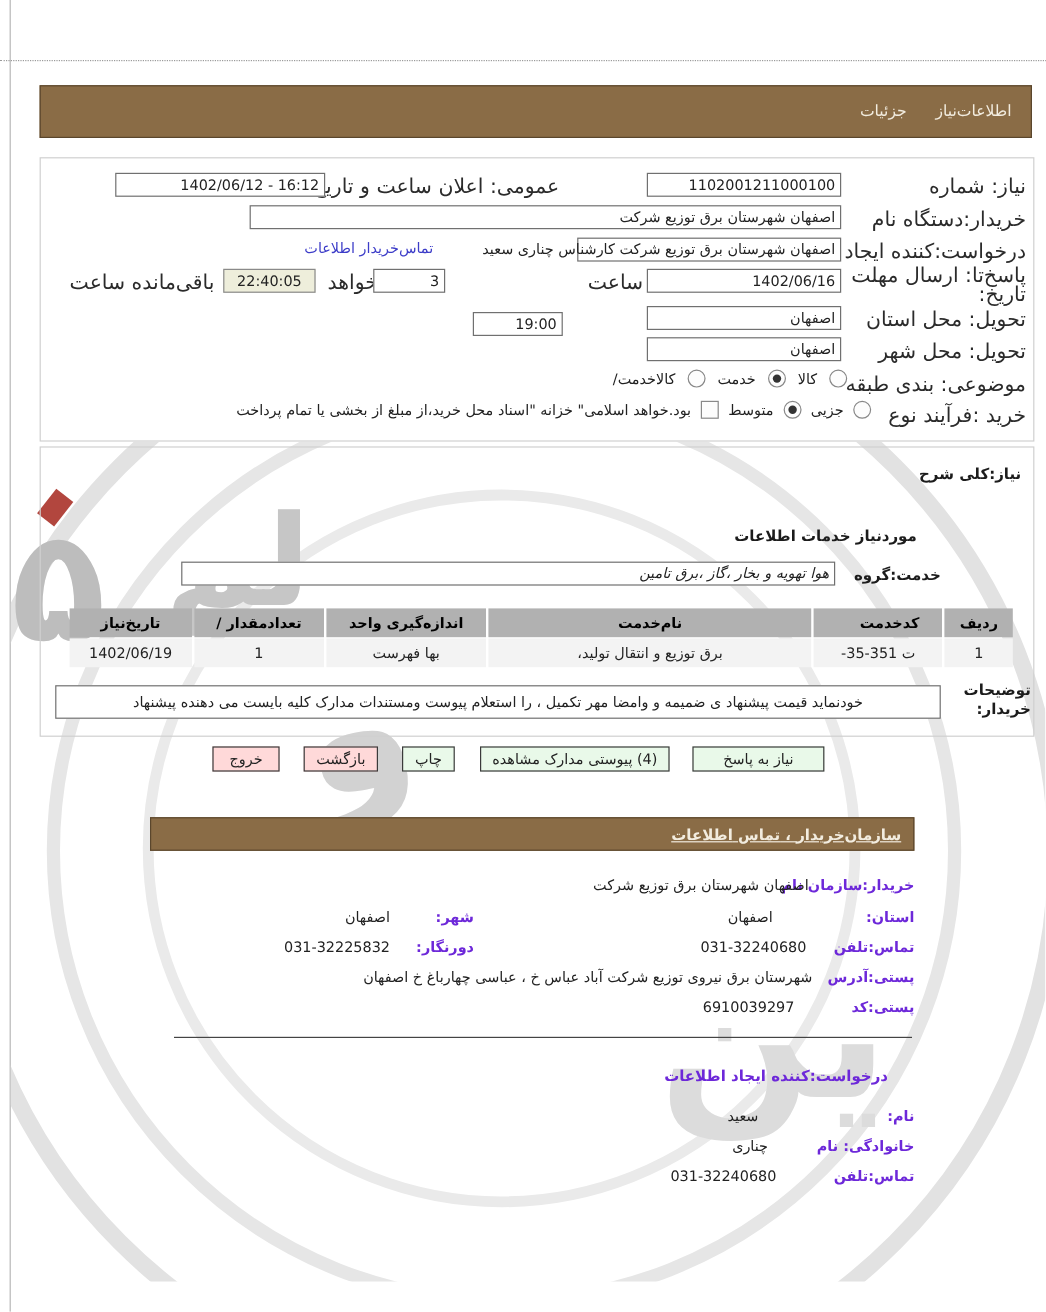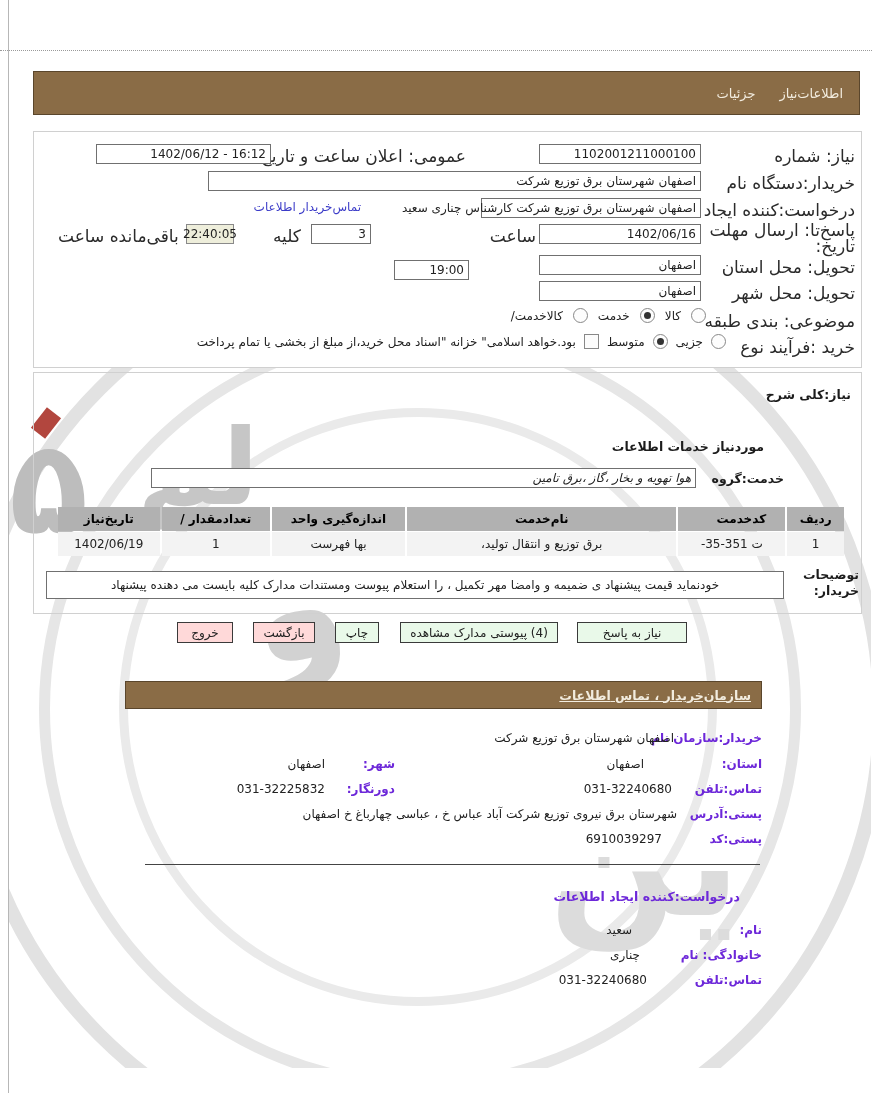--- a/index.html
+++ b/index.html
@@ -90,22 +90,22 @@
   <span class="lbl right" style="top:68px;">ایجاد‎ کننده‎:درخواست‎</span>
   <div class="box" style="left:447px;top:66px;width:220px;">سعید‎ چناری‎ کارشناس‎ شرکت‎ توزیع‎ برق‎ شهرستان‎ اصفهان‎</div>
   <span class="link" style="right:500px;top:68px;">اطلاعات‎ تماس‌خریدار‎</span>
 
   <span class="lbl right" style="top:88px;">مهلت‎ ارسال‎ :پاسخ‌تا‎</span>
   <span class="lbl right" style="top:104px;">:تاریخ‎</span>
   <div class="box" style="left:505px;top:92px;width:162px;">1402/06/16</div>
   <span class="lbl" style="right:325px;top:94px;">ساعت‎</span>
   <div class="box" style="left:360px;top:92px;width:75px;margin-top:36px;">19:00</div>
   <div class="box" style="left:277px;top:92px;width:60px;">3</div>
-  <span class="lbl" style="left:239px;top:94px;">کلیه‎</span>
-  <div class="box center" style="left:152px;top:92px;width:48px;background:#eeeedb;border-color:#8a8a8a;">22:40:05</div>
+  <span class="lbl" style="left:239px;top:94px;">خواهد‎</span>
+  <div class="box center" style="left:152px;top:92px;width:77px;background:#eeeedb;border-color:#8a8a8a;">22:40:05</div>
   <span class="lbl" style="left:24px;top:94px;">ساعت‎ باقی‌مانده‎</span>
 
   <span class="lbl right" style="top:125px;">استان‎ محل‎ :تحویل‎</span>
   <div class="box" style="left:505px;top:123px;width:162px;">اصفهان‎</div>
 
   <span class="lbl right" style="top:151px;">شهر‎ محل‎ :تحویل‎</span>
   <div class="box" style="left:505px;top:149px;width:162px;">اصفهان‎</div>
 
   <span class="lbl right" style="top:179px;">طبقه‎ بندی‎ :موضوعی‎</span>
   <div class="optgroup" style="right:155px;top:176px;">

